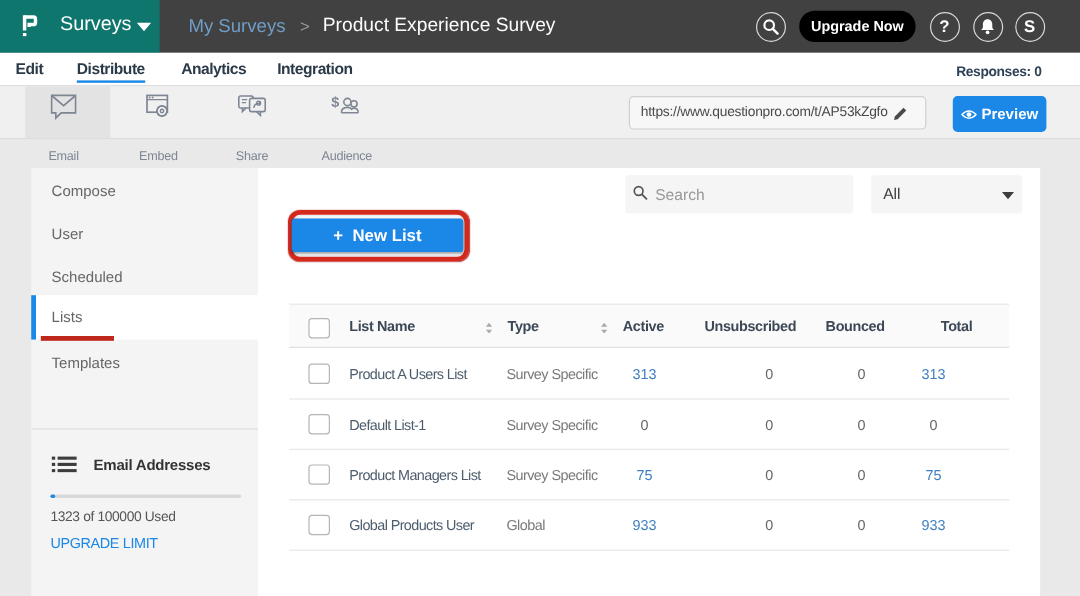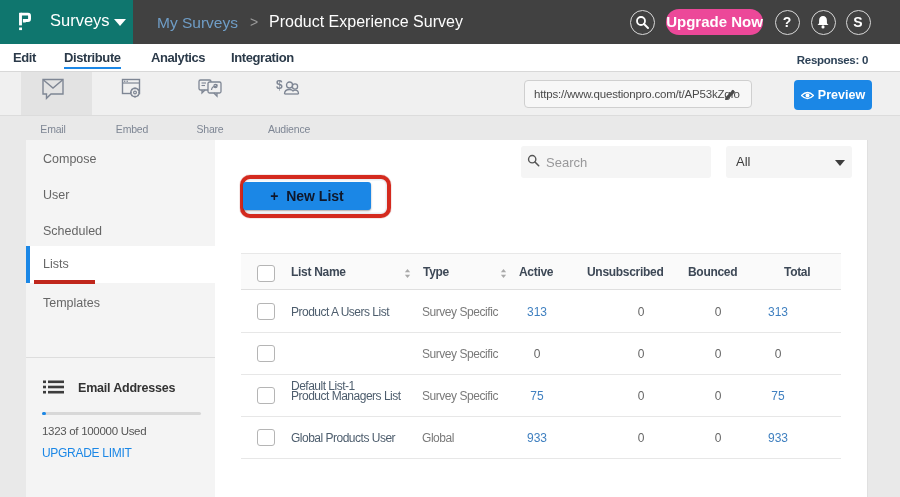--- a/index.html
+++ b/index.html
@@ -10,36 +10,36 @@
 #logo { position:absolute; left:0; top:0; width:133px; height:44px; background:#0f766e; }
 #logo svg { position:absolute; left:18px; top:9px; }
 #logo .t { position:absolute; left:50px; top:11px; color:#fff; font-size:16.5px; }
 #logo .c { position:absolute; left:114px; top:19px; width:0; height:0;
   border-left:6.5px solid transparent; border-right:6.5px solid transparent; border-top:7px solid #fff; }
 #bc1 { position:absolute; left:157px; top:13.5px; color:#6f9dc6; font-size:15.5px; }
 #bcsep { position:absolute; left:250px; top:14px; color:#9a9a9a; font-size:14px; }
 #bc2 { position:absolute; left:269px; top:13px; color:#fdfdfd; font-size:16px; }
 .circ { position:absolute; top:10px; width:25px; height:25px; border:1.5px solid #d8d8d8;
   border-radius:50%; color:#fff; text-align:center; font-size:14px; font-weight:bold; line-height:22px; }
-#pill { position:absolute; left:666px; top:9px; width:97px; height:26px; background:#ec4899;
-  border-radius:13px; color:#fff; font-weight:bold; font-size:15px; text-align:center; line-height:26px; }
+#pill { position:absolute; left:666px; top:9px; width:97px; height:26px; background:#000000;
+  border-radius:13px; color:#fff; font-weight:bold; font-size:12px; text-align:center; line-height:26px; }
 
 #tabs { position:absolute; left:0; top:44px; width:900px; height:28px; background:#fff;
   border-bottom:1px solid #d8d8d8; }
 #tabs .tab { position:absolute; top:6px; color:#2b3a49; font-size:13px; font-weight:bold; letter-spacing:-0.4px; }
 #tabd { border-bottom:2px solid #1b87e6; padding-bottom:2px; }
 #resp { position:absolute; right:32px; top:9.5px; color:#2d4257; font-size:11.5px; letter-spacing:-0.3px; font-weight:bold;padding-left:14px; }
 
 #iconbar { position:absolute; left:0; top:72px; width:900px; height:44px; background:#f0f0f0;
   border-bottom:1px solid #dcdcdc; }
 #emailsel { position:absolute; left:21px; top:0; width:71px; height:43px; background:#e3e3e3; }
 .ic { position:absolute; top:0; width:90px; height:43px; text-align:center; }
 .ic svg { margin-top:6px; }
 .ic .lb { margin-top:19px; font-size:10.5px; letter-spacing:-0.2px; color:#7e8694; }
-#urlbox { position:absolute; left:524px; top:8px; width:228px; height:28px; background:#f7f7f7;
+#urlbox { position:absolute; left:524px; top:8px; width:248px; height:28px; background:#f7f7f7;
   border:1px solid #cfcfcf; border-radius:4px; color:#4a4a4a; font-size:11.5px; letter-spacing:-0.2px; line-height:26px;
   padding-left:9px; white-space:nowrap; }
 #urlbox svg { position:absolute; right:14px; top:7px; }
 #preview { position:absolute; left:794px; top:8px; width:78px; height:30px; background:#1b87e6;
   border-radius:4px; color:#fff; font-size:12.5px; font-weight:bold; text-align:center; line-height:30px; }
 
 #sidebar { position:absolute; left:26px; top:140px; width:189px; height:357px; background:#f4f4f4; }
 .sitem { position:absolute; left:0; width:189px; height:36px; color:#666; font-size:12.5px; line-height:36px;
   padding-left:17px; }
 #silists { background:#fff; border-left:4px solid #1b87e6; padding-left:13px; height:37px; }
@@ -55,22 +55,22 @@
 #searchbox { position:absolute; left:306px; top:6px; width:190px; height:32px; background:#f5f5f5;
   border-radius:3px; }
 #searchbox .ph { position:absolute; left:25px; top:9px; color:#98989a; font-size:13px; }
 #searchbox svg { position:absolute; left:6px; top:8px; }
 #ddl { position:absolute; left:511px; top:6px; width:126px; height:32px; background:#f5f5f5;
   border-radius:3px; color:#3c3c3c; font-size:13px; line-height:32px; padding-left:10px; }
 #ddl .c { position:absolute; right:7px; top:13.5px; width:0; height:0;
   border-left:5.5px solid transparent; border-right:5.5px solid transparent; border-top:6.5px solid #3c3c3c; }
 #ring { position:absolute; left:25px; top:35px; width:151px; height:43px; border:4px solid #d42a1e;
   border-radius:10px; box-shadow:inset 0 0 0 1.5px #e9edf2, 0 0 1px #a01510; }
-#newlist { position:absolute; left:28px; top:42px; width:128px; height:28px; background:#1b87e6;
-  border-radius:3px; color:#0f172a; font-size:14px; font-weight:bold; text-align:center; line-height:28px;
+#newlist { position:absolute; left:28px; top:42px; width:143px; height:28px; background:#1b87e6;
+  border-radius:3px; color:#ffffff; font-size:14px; font-weight:bold; text-align:center; line-height:28px;
   box-shadow:0 1px 2px rgba(0,0,0,0.35); }
 
 #thead { position:absolute; left:26px; top:113px; width:600px; height:37px; background:#fafafa;
   border-top:1px solid #e8e8e8; border-bottom:1px solid #dfdfdf; }
 .trow { position:absolute; left:26px; width:600px; height:42px; border-bottom:1px solid #e7e7e7; }
 .cb { position:absolute; width:18px; height:17px; background:#fff; border:1px solid #b5b5b5; border-radius:3px; }
 .hcell { position:absolute; color:#3d4856; font-size:12px; font-weight:bold; letter-spacing:-0.3px; top:11px; }
 .cell { position:absolute; font-size:12px; top:14px; }
 .name { color:#4d5d6d; font-size:12px; letter-spacing:-0.5px; }
 .type { color:#7a7a7a; font-size:12px; letter-spacing:-0.45px; }
@@ -243,21 +243,21 @@
     <div class="cb" style="left:16px; top:12px;"></div>
     <span class="cell name" style="left:50px;">Product A Users List</span>
     <span class="cell type" style="left:181px;">Survey Specific</span>
     <span class="cell num blue" style="left:296px;">313</span>
     <span class="cell num gray" style="left:400px;">0</span>
     <span class="cell num gray" style="left:477px;">0</span>
     <span class="cell num blue" style="left:537px;">313</span>
   </div>
   <div class="trow" style="top:193px;">
     <div class="cb" style="left:16px; top:12px;"></div>
-    <span class="cell name" style="left:50px;margin-top:32px;">Default List-1</span>
+    <span class="cell name" style="left:50px;">Default List-1</span>
     <span class="cell type" style="left:181px;">Survey Specific</span>
     <span class="cell num gray" style="left:296px;">0</span>
     <span class="cell num gray" style="left:400px;">0</span>
     <span class="cell num gray" style="left:477px;">0</span>
     <span class="cell num gray" style="left:537px;">0</span>
   </div>
   <div class="trow" style="top:235px;">
     <div class="cb" style="left:16px; top:12px;"></div>
     <span class="cell name" style="left:50px;">Product Managers List</span>
     <span class="cell type" style="left:181px;">Survey Specific</span>

